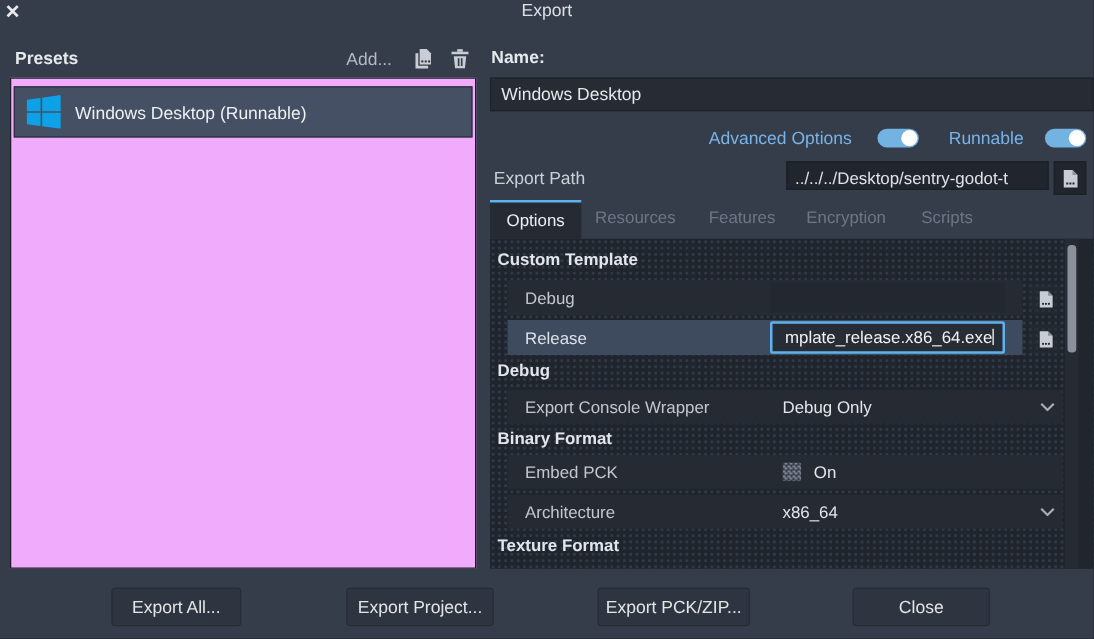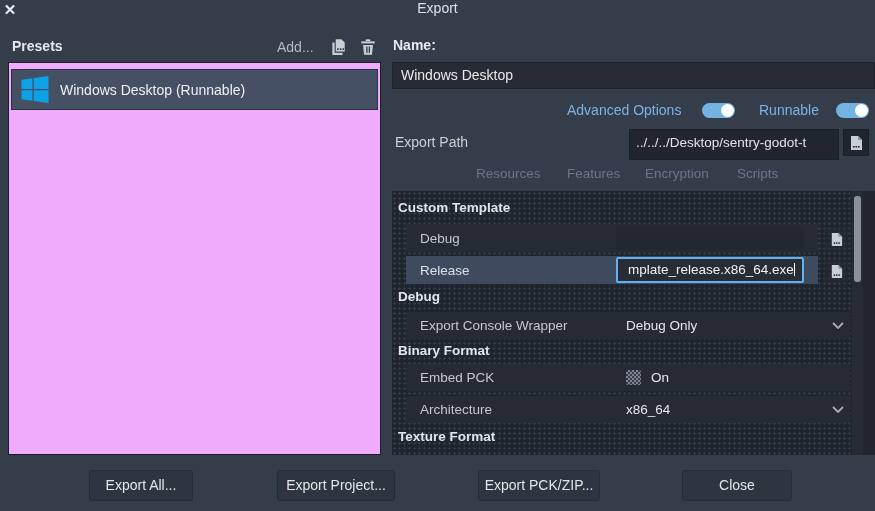--- a/index.html
+++ b/index.html
@@ -25,21 +25,21 @@
   .name-input{left:392px;top:62px;width:483px;height:27px;background:#262b34;border:1px solid #1e232b;font-size:14px;color:#e6e9ea;line-height:25px;padding:0 8px;white-space:nowrap;overflow:hidden;}
   
   .adv-label{left:567px;top:102px;font-size:14px;color:#79b3e8;}
   .run-label{left:759px;top:102px;font-size:14px;color:#79b3e8;}
   .toggle{width:33px;height:15px;border-radius:8px;background:#73b3e2;position:absolute;}
   .toggle .knob{position:absolute;right:1px;top:1px;width:13px;height:13px;border-radius:50%;background:#ffffff;}
   .toggle-adv{left:702px;top:103px;}
   .toggle-run{left:836px;top:103px;}
   
   .path-label{left:395px;top:134px;font-size:14px;color:#ccd0d7;}
-  .path-input{left:629px;top:129px;width:210px;height:31px;background:#21252d;border:1px solid #1b2026;font-size:13.5px;color:#dfe3e8;line-height:25px;padding:0 6px;white-space:nowrap;overflow:hidden;}
+  .path-input{left:629px;top:129px;width:210px;height:23px;background:#21252d;border:1px solid #1b2026;font-size:13.5px;color:#dfe3e8;line-height:25px;padding:0 6px;white-space:nowrap;overflow:hidden;}
   .path-btn{left:843px;top:129px;width:26px;height:27px;background:#21252d;border:1px solid #1b2026;display:flex;align-items:center;justify-content:center;}
   
   .tab-active{left:392px;top:160px;width:73px;height:31px;background:#262b33;border-top:2px solid #5fb2f0;text-align:center;line-height:29px;font-size:13.5px;color:#eceef1;}
   .tab-inactive{top:166px;font-size:13.5px;color:#6d7686;}
   .tab-res{left:476px;} .tab-feat{left:567px;} .tab-enc{left:645px;} .tab-scr{left:737px;}
   
   .inspector{left:392px;top:191px;width:483px;height:264px;background-color:#20252d;
     background-image:radial-gradient(circle,#313a48 1px,transparent 1.1px);background-size:5px 5px;overflow:hidden;}
   .insp{position:absolute;}
   .section-title{left:6px;font-size:13.5px;font-weight:bold;color:#e2e5ea;}
@@ -133,20 +133,21 @@
       <svg width="16" height="16" viewBox="0 0 16 16">
         <path d="M3 1 h7 l4 4 v10 H3 z" fill="#c9ced6"></path>
         <path d="M10 1 l4 4 h-4 z" fill="#8d94a0"></path>
         <rect x="5" y="11" width="1.6" height="1.6" fill="#21262e"></rect>
         <rect x="7.5" y="11" width="1.6" height="1.6" fill="#21262e"></rect>
         <rect x="10" y="11" width="1.6" height="1.6" fill="#21262e"></rect>
       </svg>
     </span>
   </div>
 
+  <div class="abs tab-active">Options</div>
   <div class="abs tab-inactive tab-res">Resources</div>
   <div class="abs tab-inactive tab-feat">Features</div>
   <div class="abs tab-inactive tab-enc">Encryption</div>
   <div class="abs tab-inactive tab-scr">Scripts</div>
 
   <div class="abs inspector">
 
     <div class="insp right-edge"></div>
 
     <div class="insp section-title" style="top:9px;">Custom Template</div>

